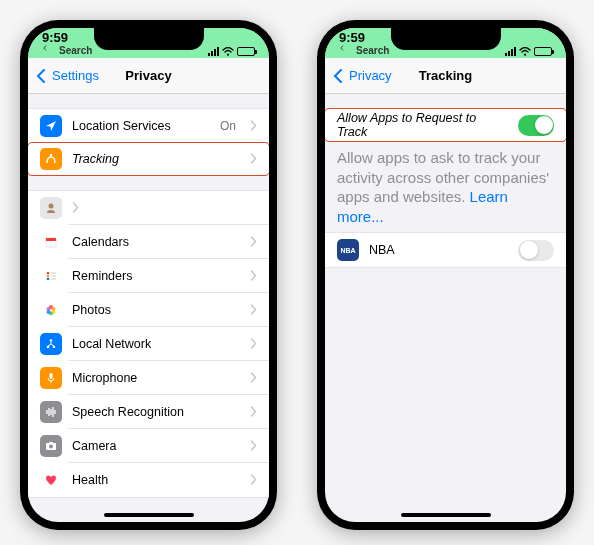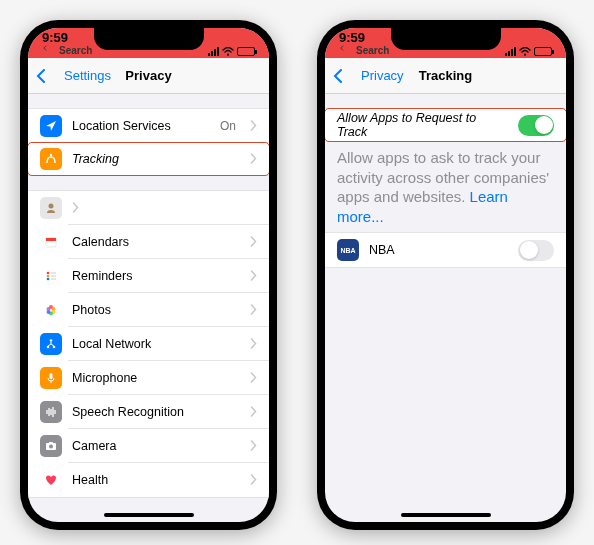--- a/index.html
+++ b/index.html
@@ -40,21 +40,21 @@
       z-index: 100;
     }
     .status-bar {
       height: 30px;
       display: flex;
       justify-content: space-between;
       align-items: flex-end;
       padding: 0 14px 2px;
       font-size: 11px;
       font-weight: 600;
-      background: #ef4444;
+      background: #86efac;
     }
     .status-left { display: flex; flex-direction: column; align-items: flex-start; }
     .status-time { font-size: 13px; font-weight: 600; }
     .status-search { font-size: 10px; color: #333; display: flex; align-items: flex-start; gap: 11px; }
     .status-right { display: flex; gap: 3px; align-items: center; }
     .signal-bars { display: flex; gap: 1px; align-items: flex-end; }
     .signal-bars span { width: 2px; background: #000; }
     .signal-bars span:nth-child(1){height:3px}.signal-bars span:nth-child(2){height:5px}.signal-bars span:nth-child(3){height:7px}.signal-bars span:nth-child(4){height:9px}
     .wifi-icon svg { display: block; }
     .battery { width: 18px; height: 9px; border: 1px solid #000; border-radius: 2px; position: relative; }
@@ -67,21 +67,21 @@
       display: flex;
       align-items: center;
       justify-content: center;
       position: relative;
     }
     .nav-back {
       position: absolute;
       left: 8px;
       display: flex;
       align-items: center;
-      gap: 18px;
+      gap: 6px;
       color: #007aff;
       font-size: 13px;
     }
     .nav-back svg { display: block; }
     .nav-title { font-size: 13px; font-weight: 600; }
     .content { overflow-y: auto; height: calc(100% - 66px); }
     .content::-webkit-scrollbar { width: 0; }
     .group { margin-top: 14px; background: #fff; border-top: 1px solid #e3e3e8; border-bottom: 1px solid #e3e3e8; }
     .group.nospace { margin-top: 0; }
     .row {

